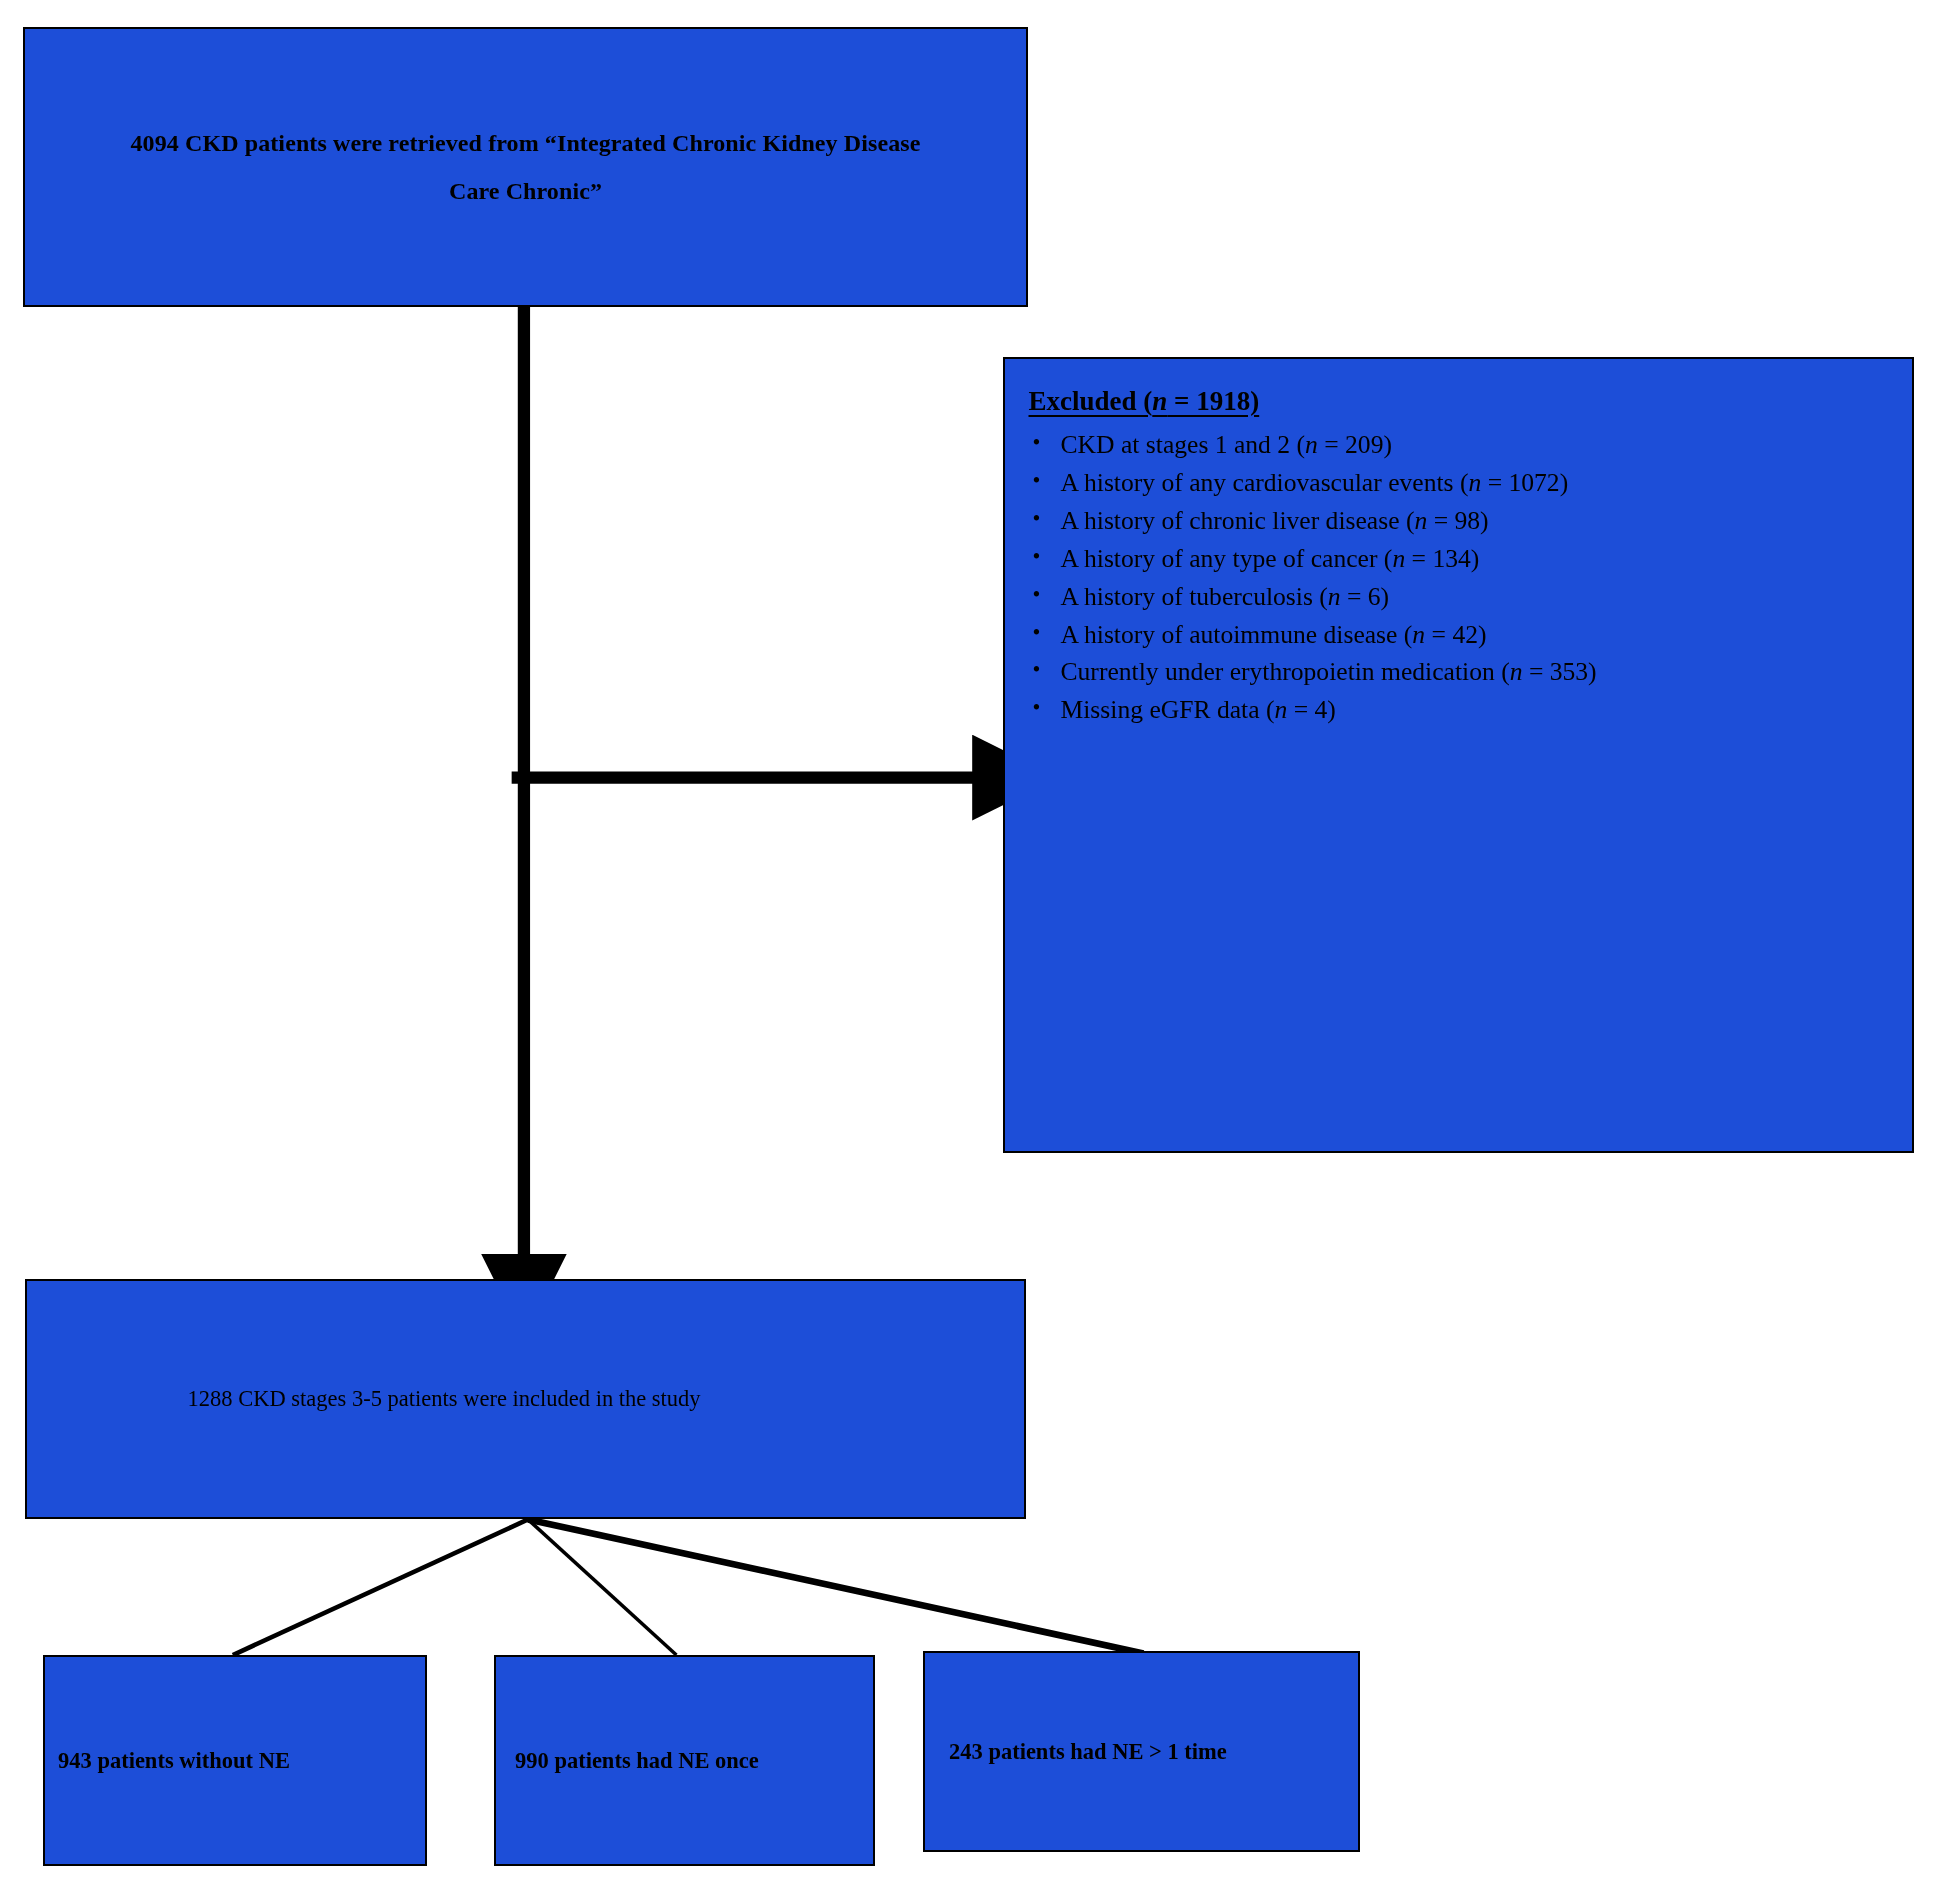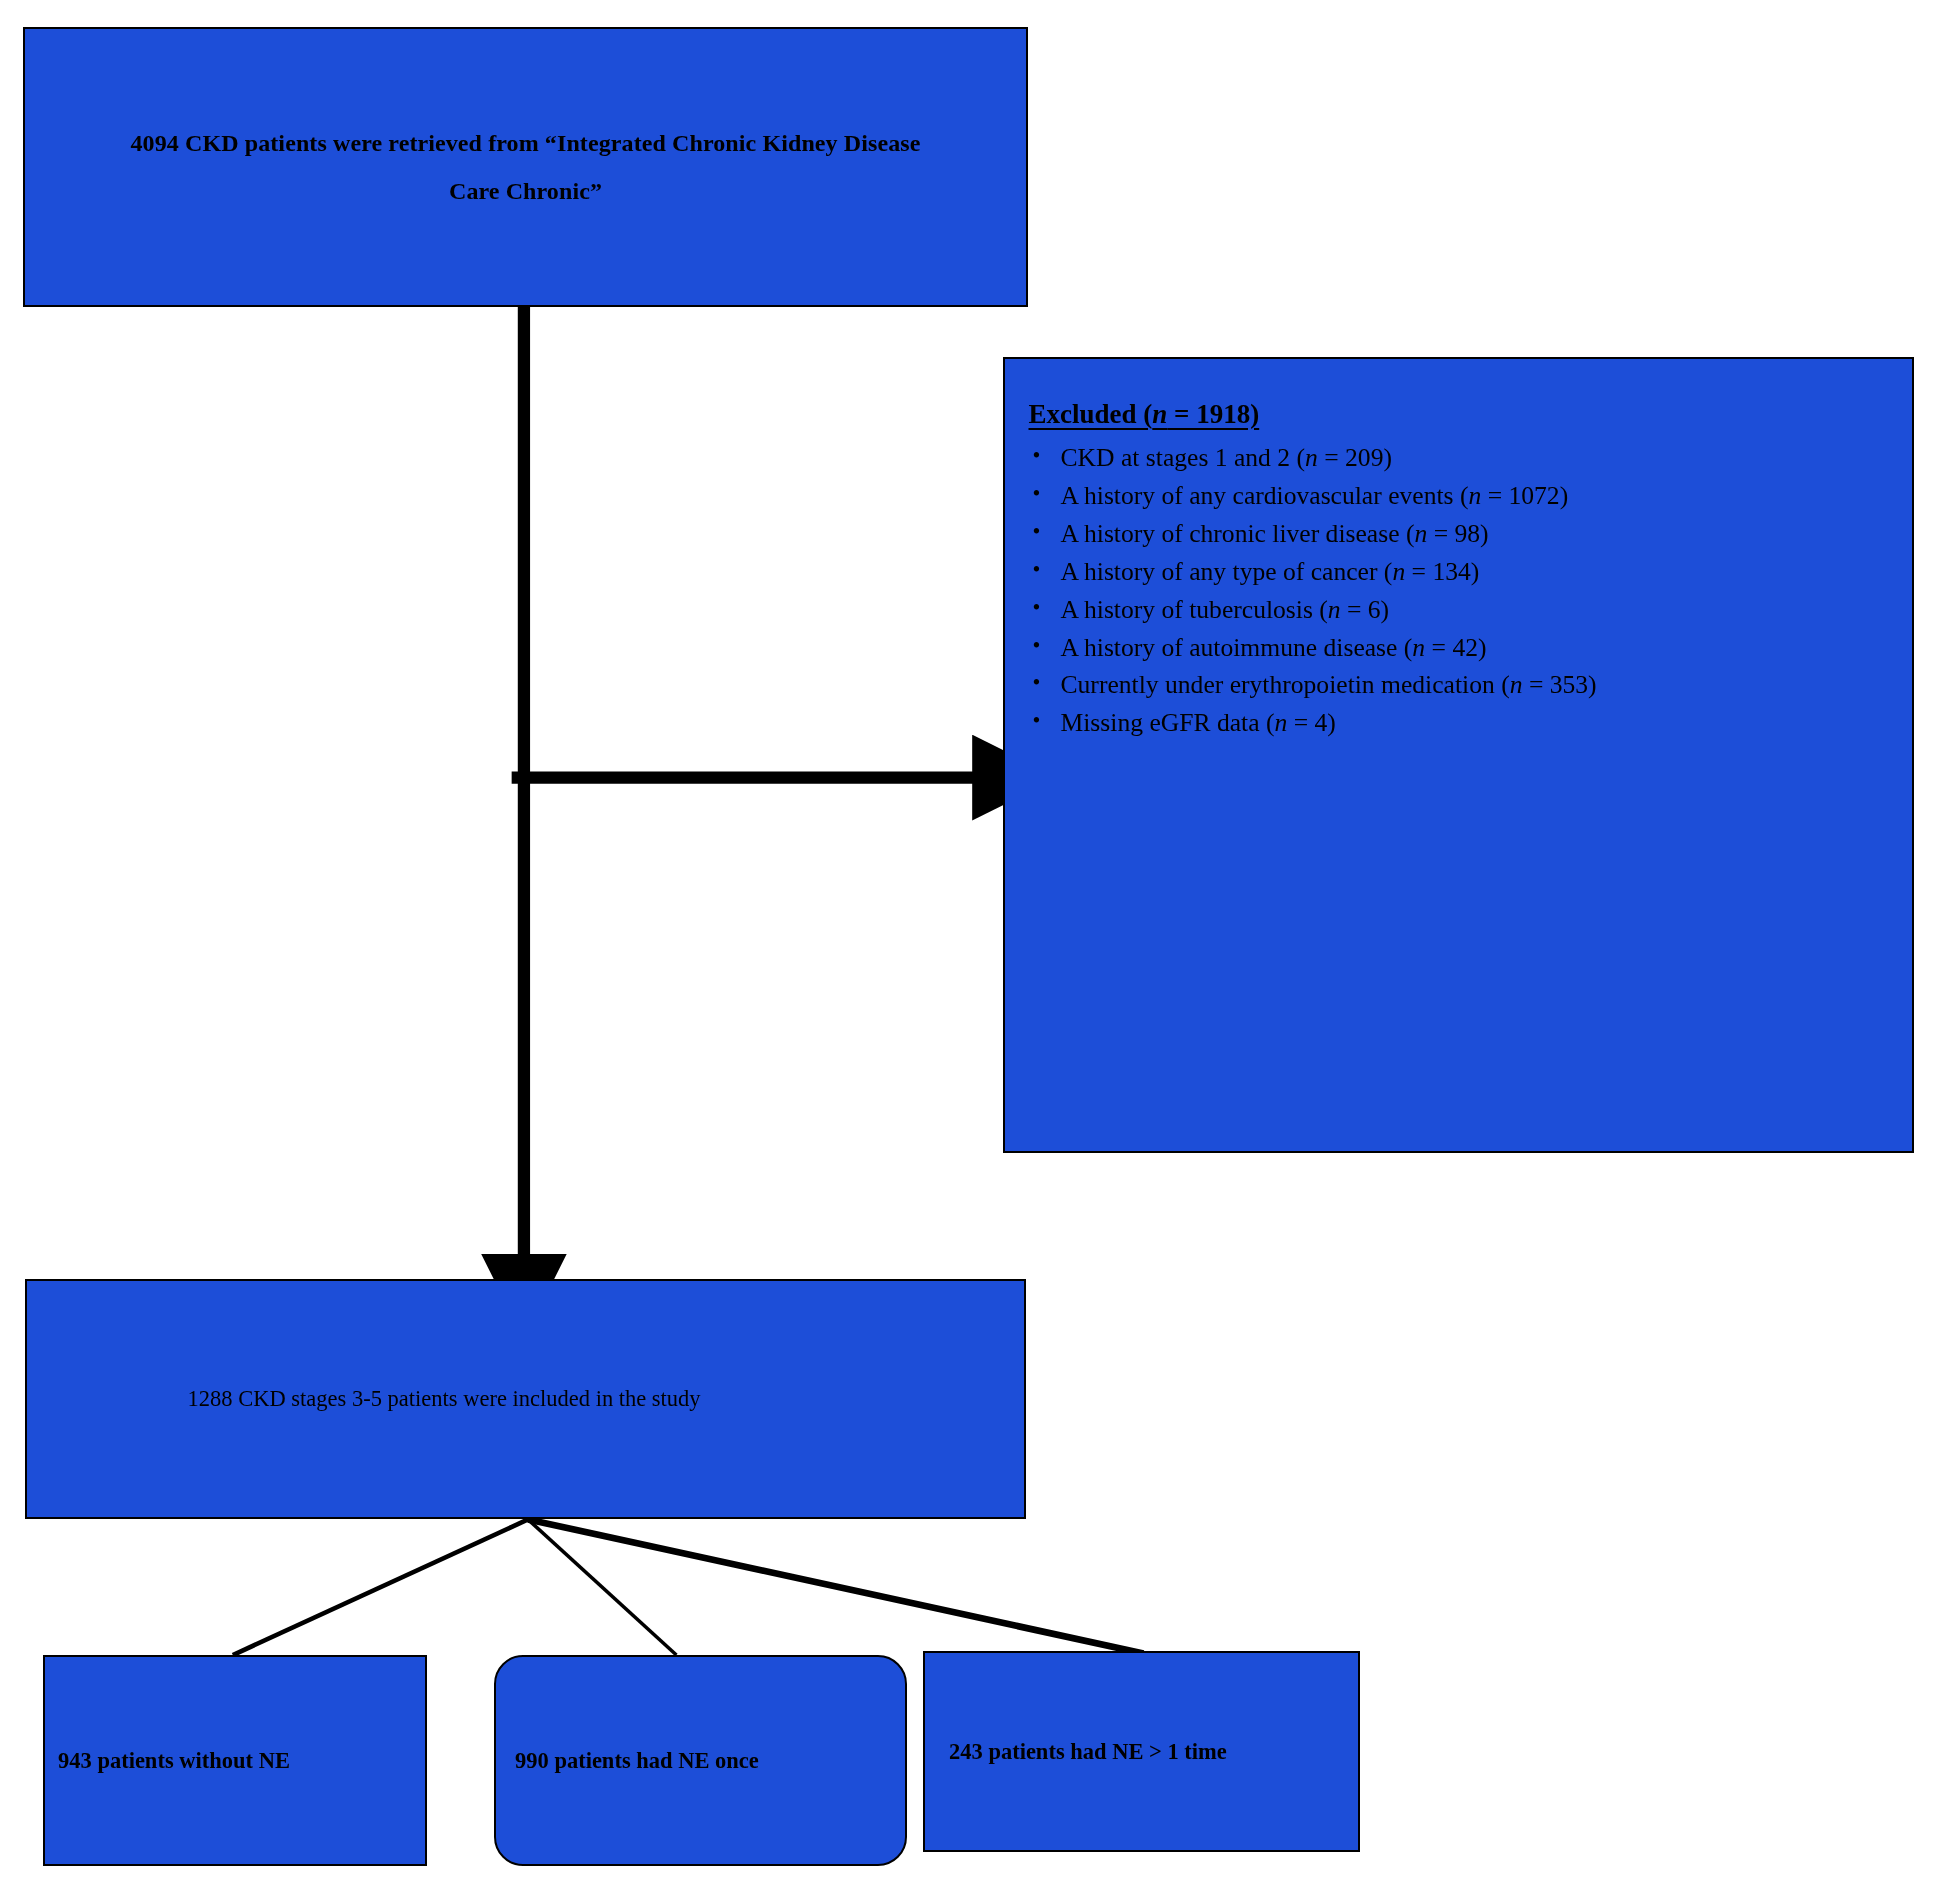--- a/index.html
+++ b/index.html
@@ -65,21 +65,20 @@
   }
   #excluded-heading {
     font-weight: bold;
     font-size: 27px;
     text-decoration: underline;
     text-underline-offset: 4.6px;
     display: inline-block;
     align-self: flex-start;
     margin-bottom: 9.2px;
     white-space: nowrap;
-    margin-top: 13px;
   }
   #excluded-list {
     list-style: none;
     margin: 0;
     padding: 0;
   }
   #excluded-list li {
     position: relative;
     font-size: 25.6px;
     line-height: 1.48;
@@ -118,26 +117,25 @@
     top: 1655px;
     width: 384px;
     height: 211px;
     align-items: flex-start;
     padding-left: 13px;
     box-sizing: border-box;
   }
   #box-ne-once {
     left: 494px;
     top: 1655px;
-    width: 413px;
+    width: 381px;
     height: 211px;
     align-items: flex-start;
     padding-left: 19px;
     box-sizing: border-box;
-    border-radius: 29px;
   }
   #box-ne-multi {
     left: 923px;
     top: 1651px;
     width: 437px;
     height: 201px;
     align-items: flex-start;
     padding-left: 24px;
     box-sizing: border-box;
   }

